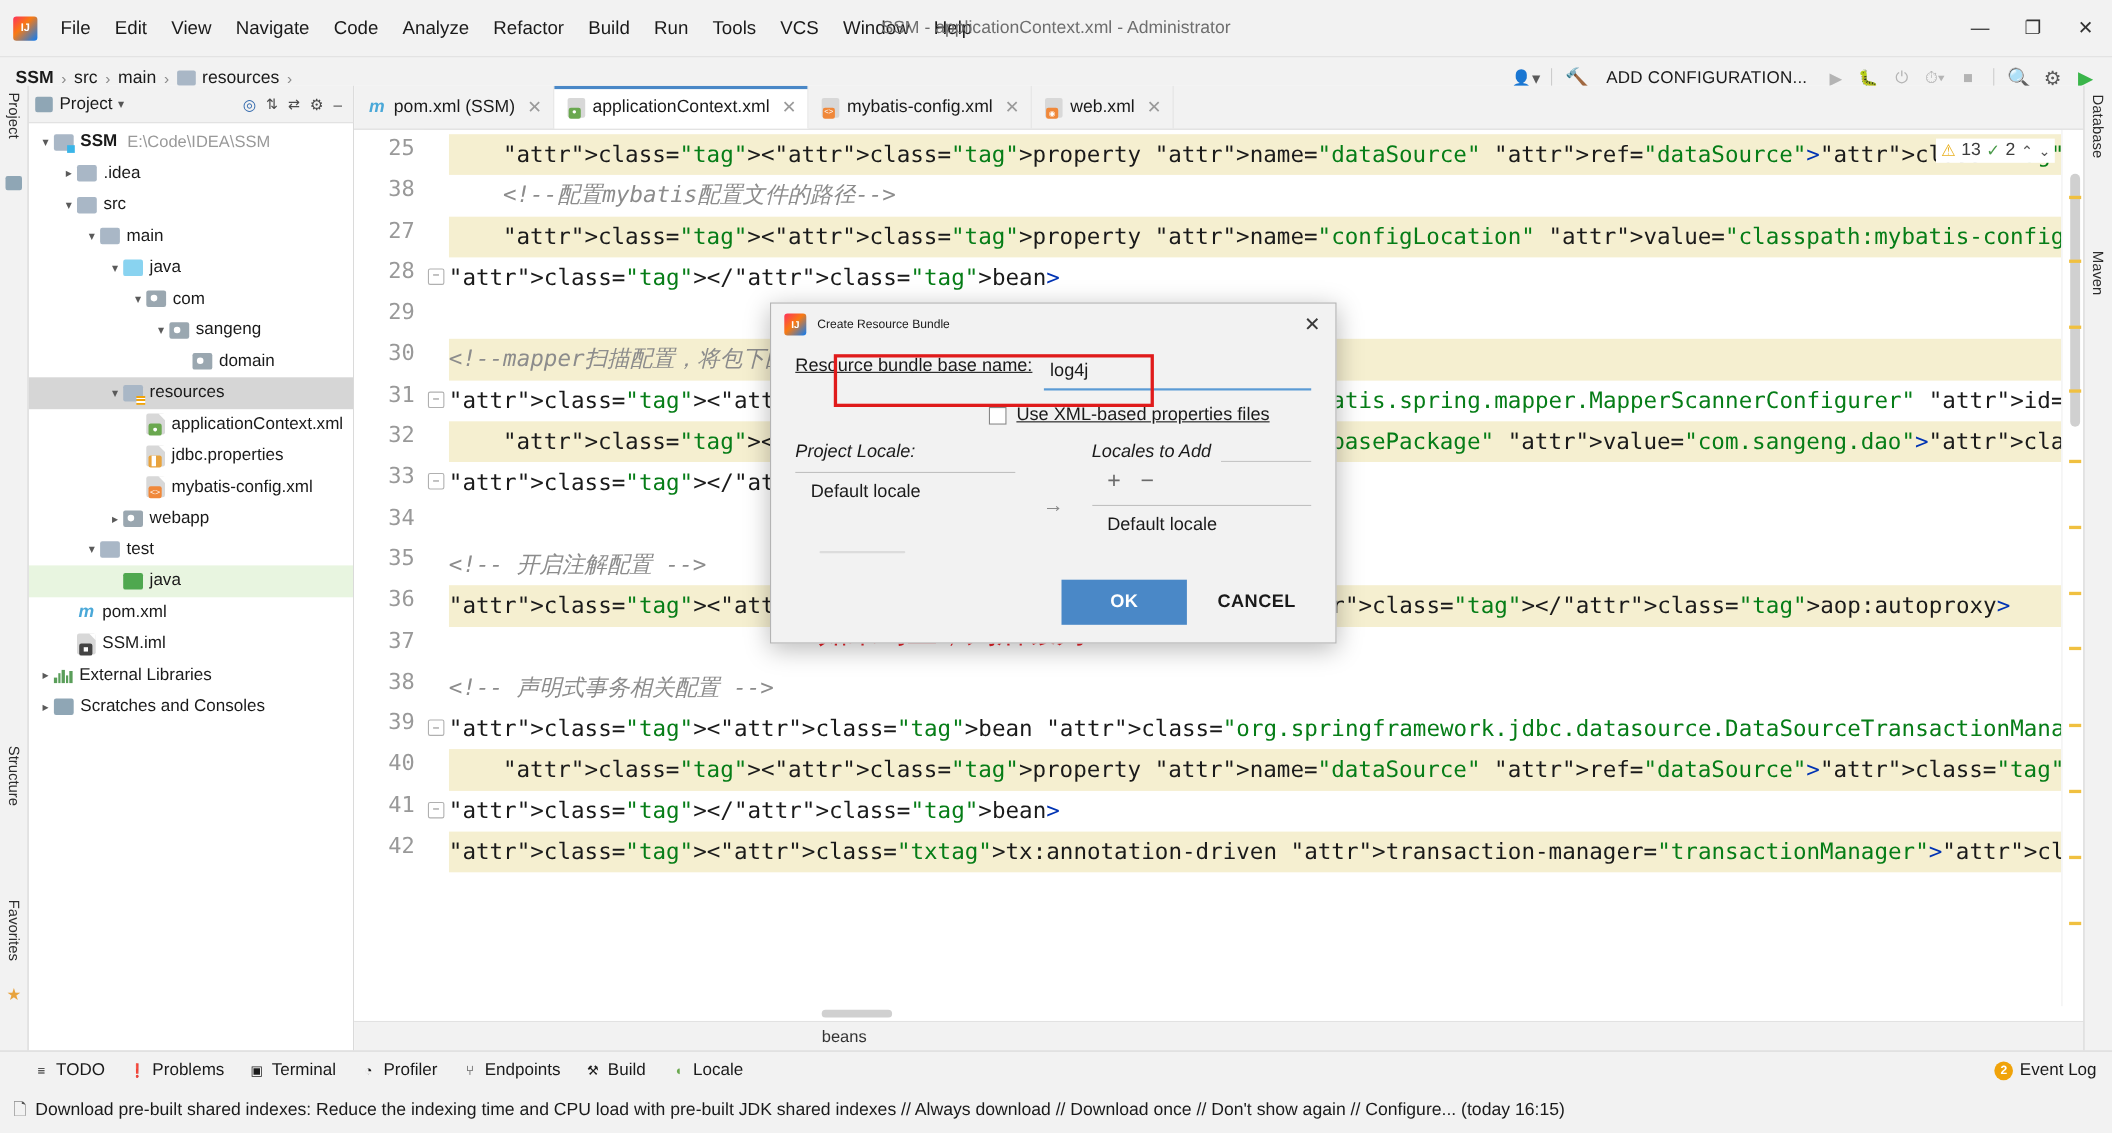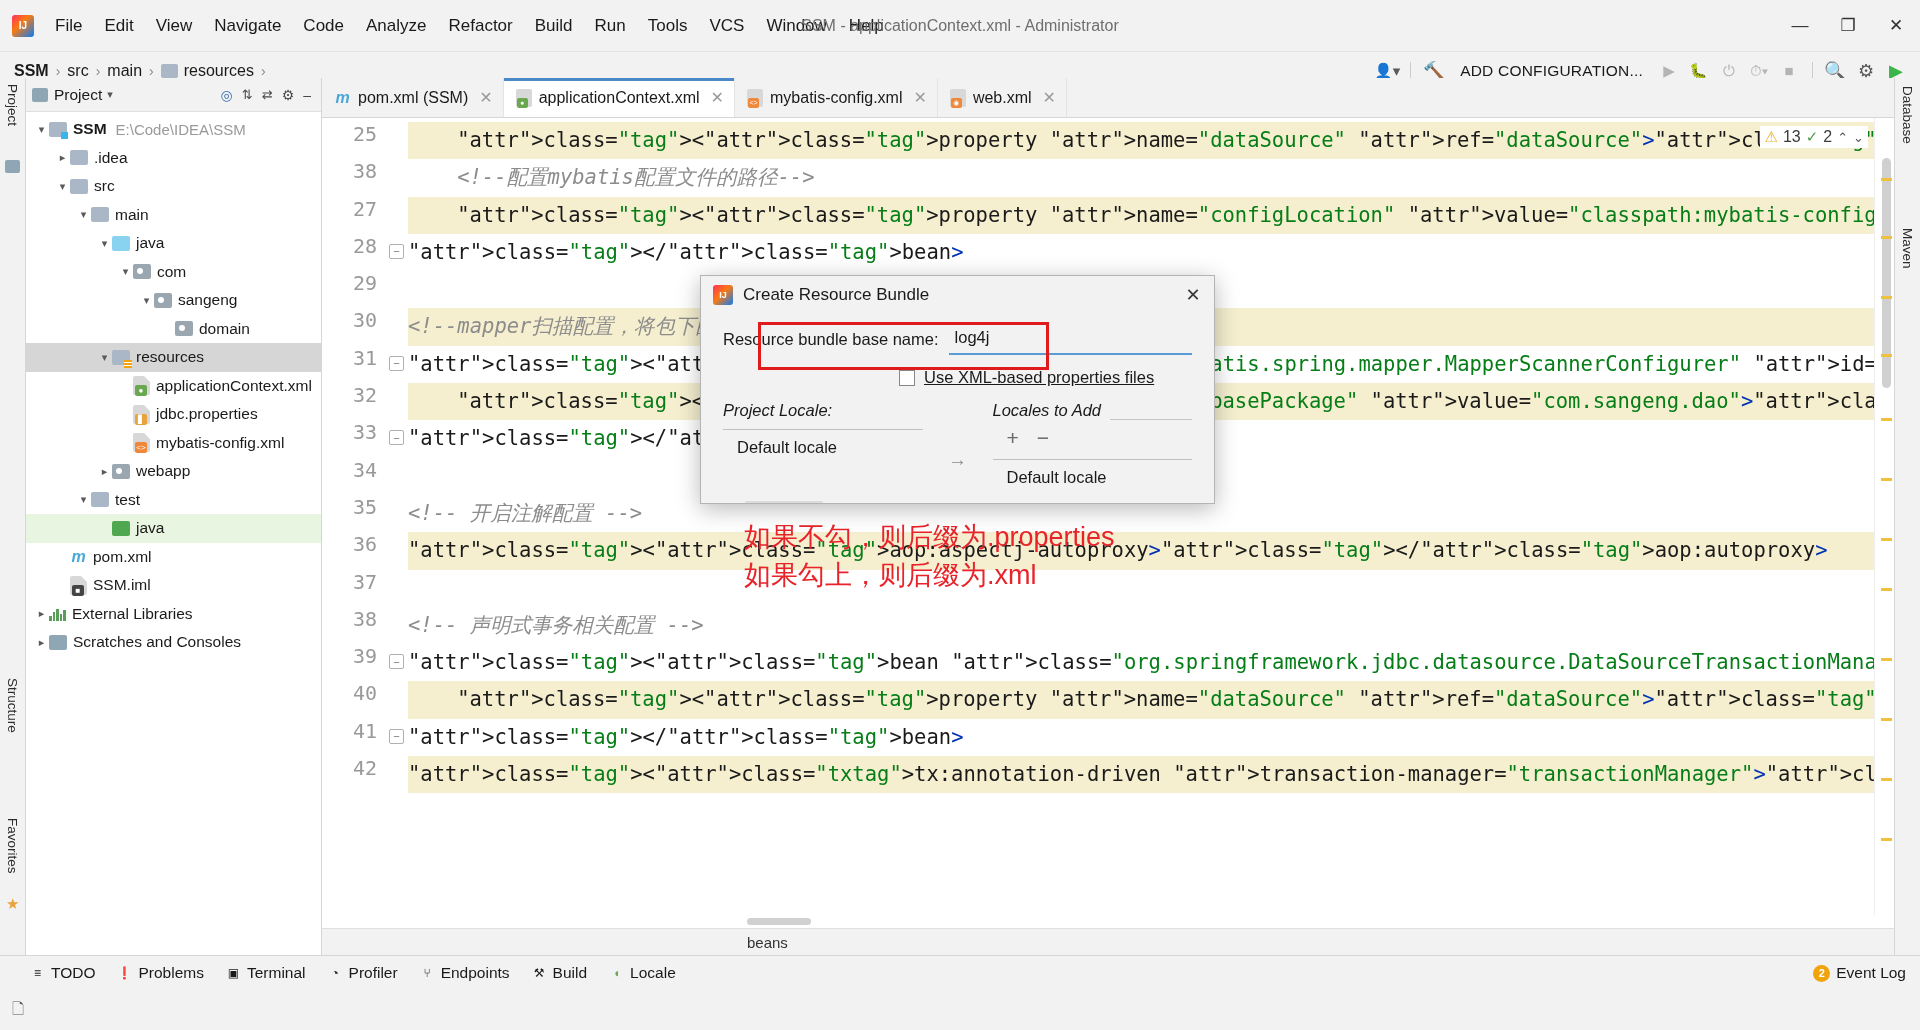--- a/index.html
+++ b/index.html
@@ -141,25 +141,25 @@
   #dialog{position:absolute;left:700px;top:275px;width:515px;height:200px;background:#f2f2f2;
      border:1px solid #b4b4b4;box-shadow:0 5px 22px rgba(0,0,0,.28);z-index:40;
      height:map;}
   #dialog{height:end;}
   #dialog{height:auto;}
   #dlg-titlebar{height:37px;display:flex;align-items:center;padding:0 8px 0 12px;}
   #dlg-ico{width:20px;height:20px;border-radius:3px;margin-right:10px;flex:none;
      background:linear-gradient(135deg,#fe315d 0%,#f97a12 45%,#087cfa 100%);position:relative;}
   #dlg-ico:after{content:"IJ";position:absolute;inset:0;color:#fff;font-size:9px;font-weight:bold;
      display:flex;align-items:center;justify-content:center;}
-  #dlg-title{font-size:17px;text-align:right;}
+  #dlg-title{font-size:11px;text-align:right;}
   #dlg-close{margin-left:auto;width:26px;height:26px;display:flex;align-items:center;justify-content:center;
      font-size:18px;color:#3a3a3a;}
   #dlg-body{padding:10px 22px 0 22px;}
-  .row1{display:flex;align-items:center;}
+  .row1{display:flex;text-decoration:underline;}
   #bundle-label{font-size:16.5px;}
   #field-wrap{position:relative;margin-left:10px;flex:1;}
   #bundle-input{width:100%;border:none;background:transparent;font-size:16.5px;font-family:"Liberation Sans",sans-serif;
      padding:5px 6px 6px 6px;outline:none;color:#1a1a1a;}
   #bundle-underline{height:2px;background:#5b9bd5;}
   #red-box{position:absolute;left:758px;top:322px;width:291px;height:48px;border:3px solid #e01b1b;z-index:45;
      pointer-events:none;}
   .cbrow{display:flex;align-items:center;margin-top:13px;padding-left:176px;gap:9px;}
   .cbox{width:16px;height:16px;border:1.6px solid #878787;background:#fff;flex:none;}
   .cblabel{font-size:16.5px;text-decoration:underline;}
@@ -531,20 +531,21 @@
     </div>
   <div id="evtlog">
     <span class="evt-badge">2</span>
     <span>Event Log</span>
   </div>
 </div>
 
 <div id="statusbar">
   <div id="status-msg">
     <span style="font-size:15px;color:#555;">🗋</span>
+    <span>Download pre-built shared indexes: Reduce the indexing time and CPU load with pre-built JDK shared indexes // Always download // Download once // Don't show again // Configure... (today 16:15)</span>
   </div>
 </div>
 
 <div id="dialog">
   <div id="dlg-titlebar">
     <div id="dlg-ico"></div>
     <div id="dlg-title">Create Resource Bundle</div>
     <div id="dlg-close">✕</div>
   </div>
   <div id="dlg-body">
@@ -578,20 +579,24 @@
         <div class="pm-row">
           <span>+</span>
           <span>−</span>
         </div>
         <div class="col-hr"></div>
         <div class="col-item">Default locale</div>
       </div>
     </div>
 
     <div id="sep-line"></div>
+  </div>
+  <div id="dlg-buttons">
+    <button id="ok-btn">OK</button>
+    <button id="cancel-btn">CANCEL</button>
   </div>
 </div>
 
 <div id="red-box"></div>
 
 <svg id="anno">
   <line x1="552" y1="615" x2="952" y2="377" stroke="#e8232a" stroke-width="3"></line>
   <polygon points="952,377 934,380 942,392" fill="#e8232a"></polygon>
   <line x1="826" y1="500" x2="948" y2="382" stroke="#e8232a" stroke-width="3"></line>
   <polygon points="950,380 932,384 941,395" fill="#e8232a"></polygon>

